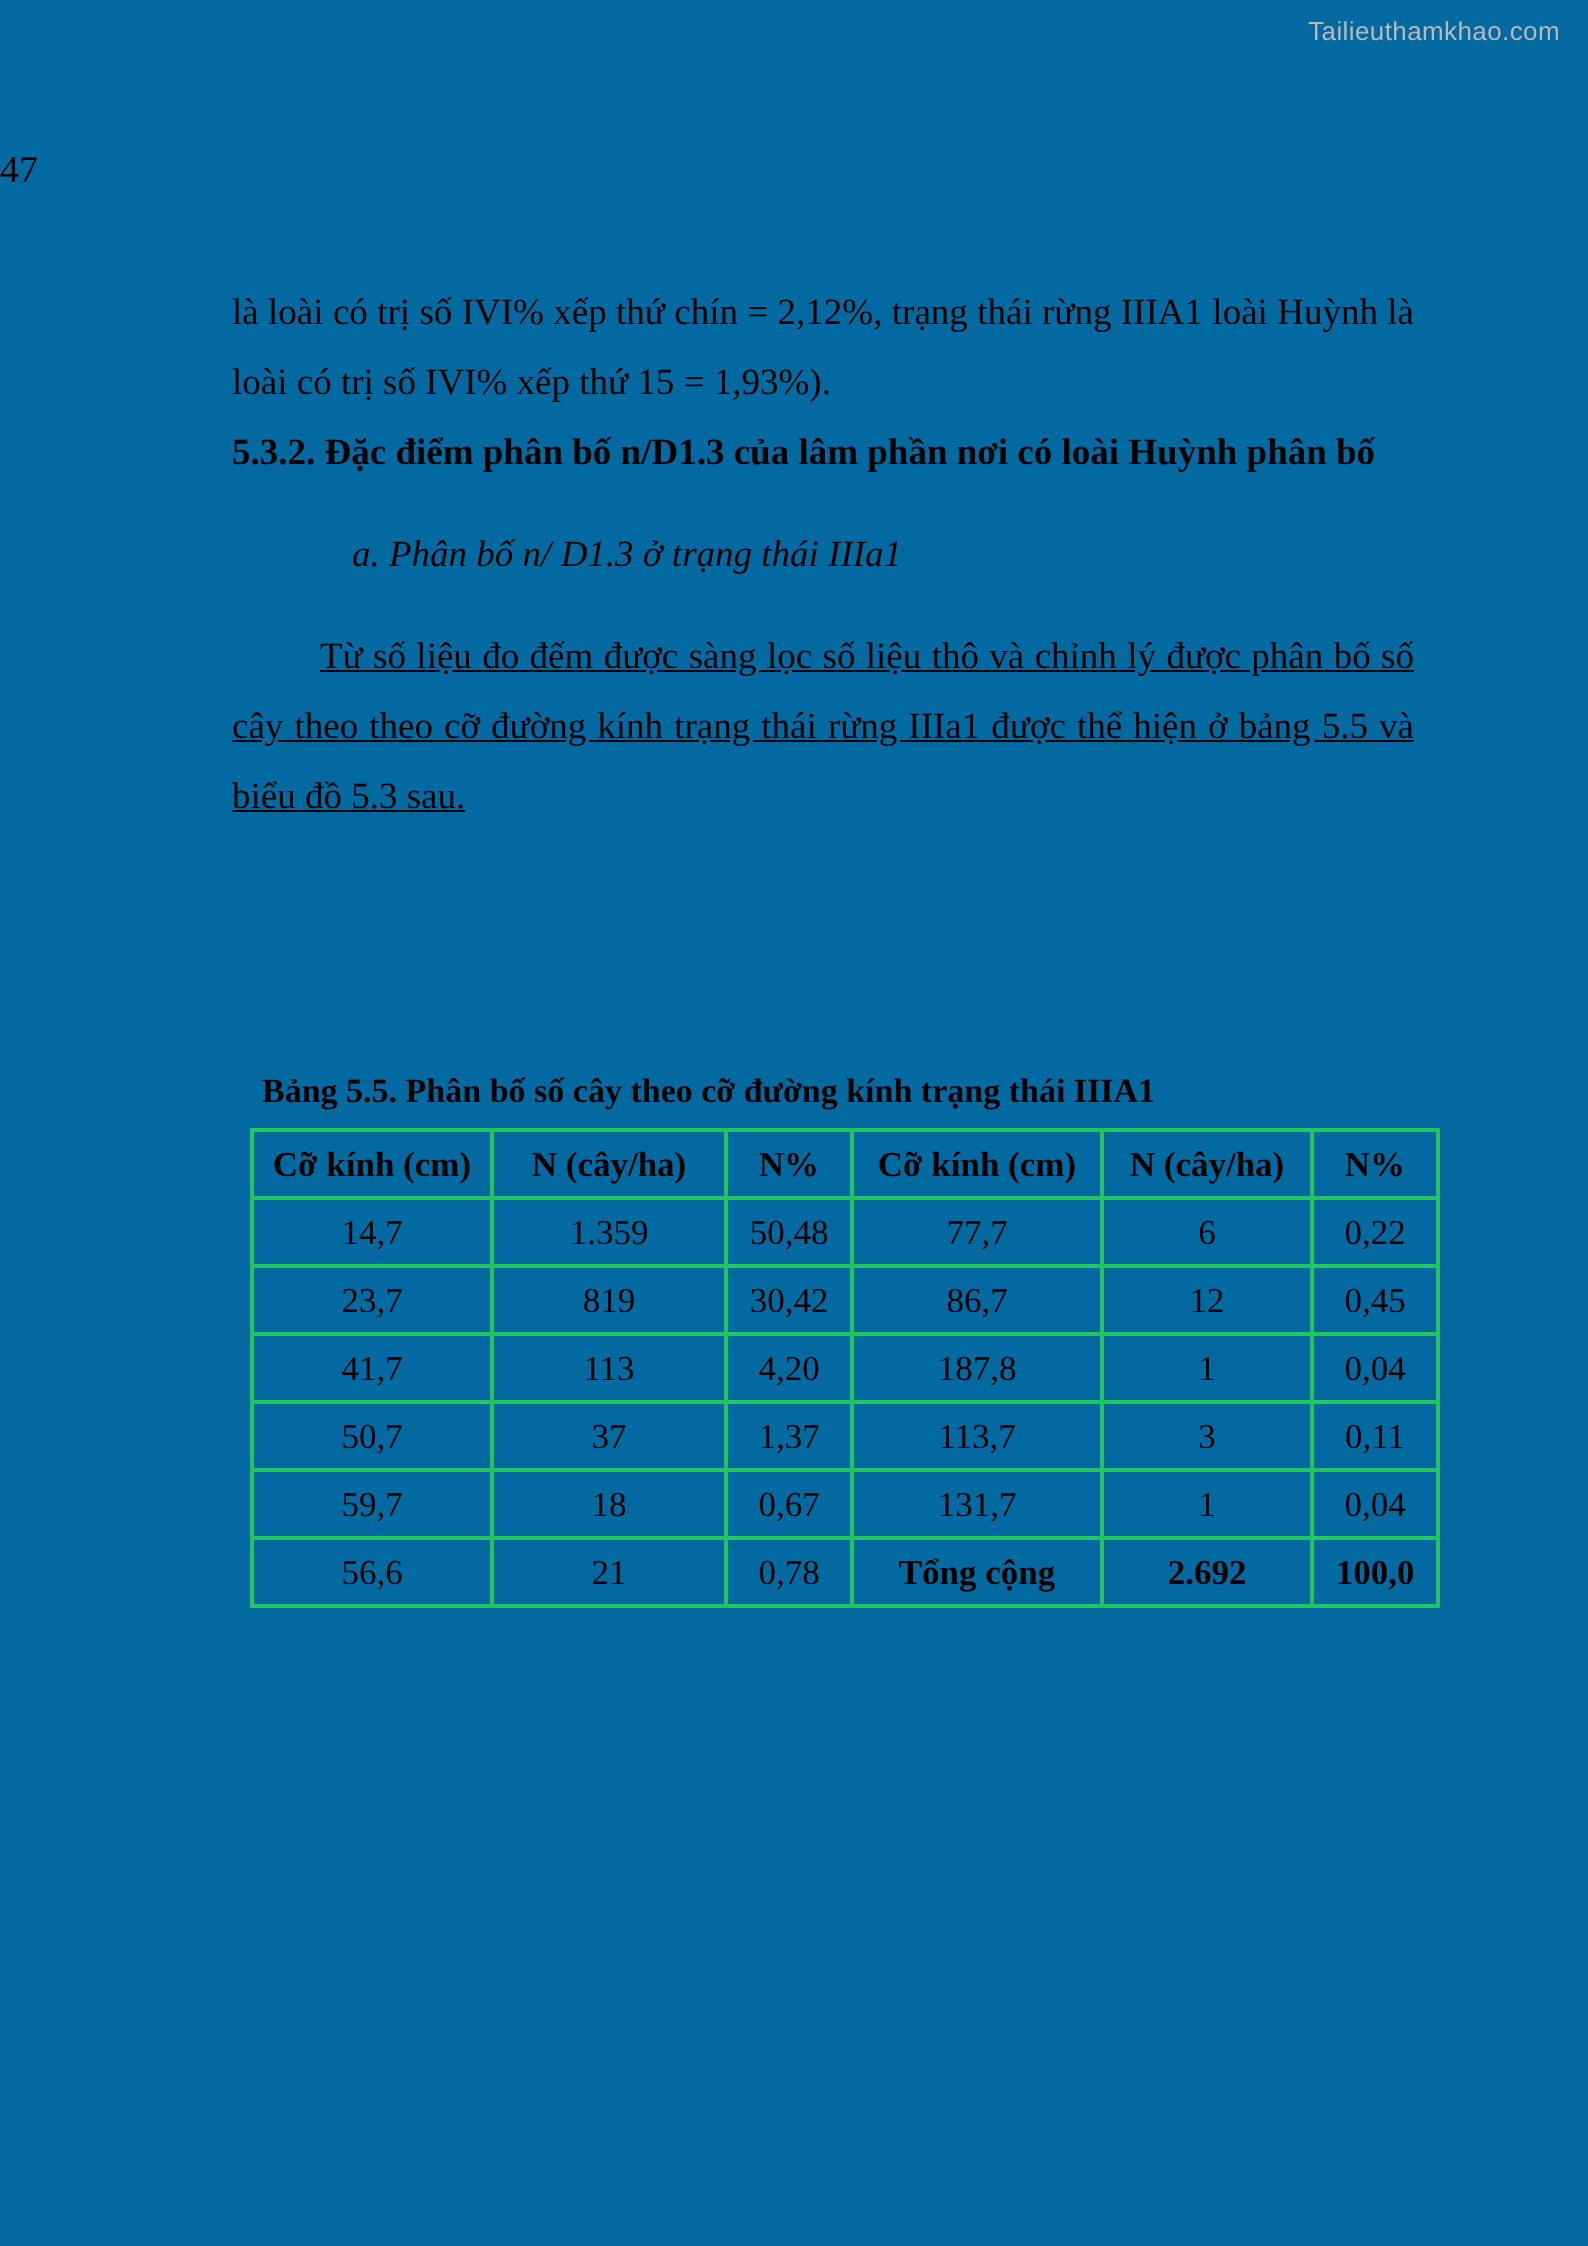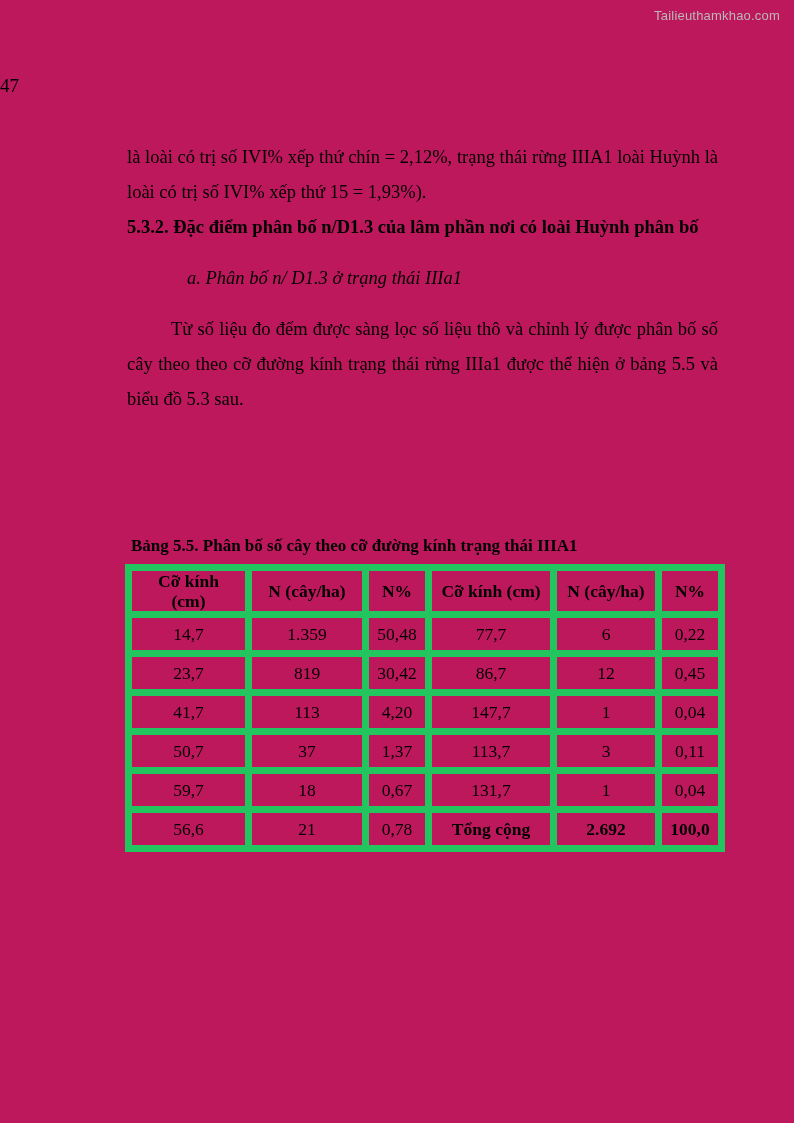--- a/index.html
+++ b/index.html
@@ -9,21 +9,21 @@
     background: #ffffff;
   }
   body {
     font-family: "Liberation Serif", "DejaVu Serif", serif;
     color: #000000;
   }
   #page {
     position: relative;
     width: 794px;
     height: 1123px;
-    background: #be185d;
+    background: #0369a1;
     overflow: hidden;
     box-sizing: border-box;
   }
   
   #watermark {
     position: absolute;
     top: 8px;
     right: 14px;
     font-family: "Liberation Sans", "DejaVu Sans", sans-serif;
     font-size: 13px;
@@ -36,21 +36,21 @@
     position: absolute;
     top: 74px;
     left: 0;
     width: 794px;
     font-size: 19px;
     line-height: 24px;
   }
   
   #content {
     position: absolute;
-    left: 127px;
+    left: 116px;
     top: 140px;
     width: 591px;
   }
   p.para {
     margin: 0;
     font-size: 18.5px;
     line-height: 35px;
     text-align: justify;
     text-justify: inter-word;
   }
@@ -64,20 +64,21 @@
   }
   .subheading-italic {
     margin: 16px;
     font-size: 18.5px;
     line-height: 35px;
     font-style: italic;
     padding-left: 44px;
   }
   .indent {
     text-indent: 44px;
+    text-decoration: underline;
   }
   
   #table-block {
     position: absolute;
     left: 125px;
     top: 534px;
     width: 593px;
   }
   #table-caption {
     font-size: 17px;
@@ -88,21 +89,21 @@
     white-space: nowrap;
   }
   table.data-table {
     border-collapse: collapse;
     width: 593px;
     table-layout: fixed;
     font-size: 17.5px;
   }
   table.data-table th,
   table.data-table td {
-    border: 7px solid #22c55e;
+    border: 2px solid #22c55e;
     height: 32px;
     padding: 0 8px;
     vertical-align: middle;
     line-height: 20px;
   }
   table.data-table th {
     font-weight: bold;
     text-align: center;
   }
   td.num {
@@ -177,21 +178,21 @@
             <td class="num">819</td>
             <td class="num">30,42</td>
             <td class="num">86,7</td>
             <td class="num">12</td>
             <td class="num">0,45</td>
           </tr>
           <tr>
             <td class="num">41,7</td>
             <td class="num">113</td>
             <td class="num">4,20</td>
-            <td class="num">147,7</td>
+            <td class="num">187,8</td>
             <td class="num">1</td>
             <td class="num">0,04</td>
           </tr>
           <tr>
             <td class="num">50,7</td>
             <td class="num">37</td>
             <td class="num">1,37</td>
             <td class="num">113,7</td>
             <td class="num">3</td>
             <td class="num">0,11</td>

